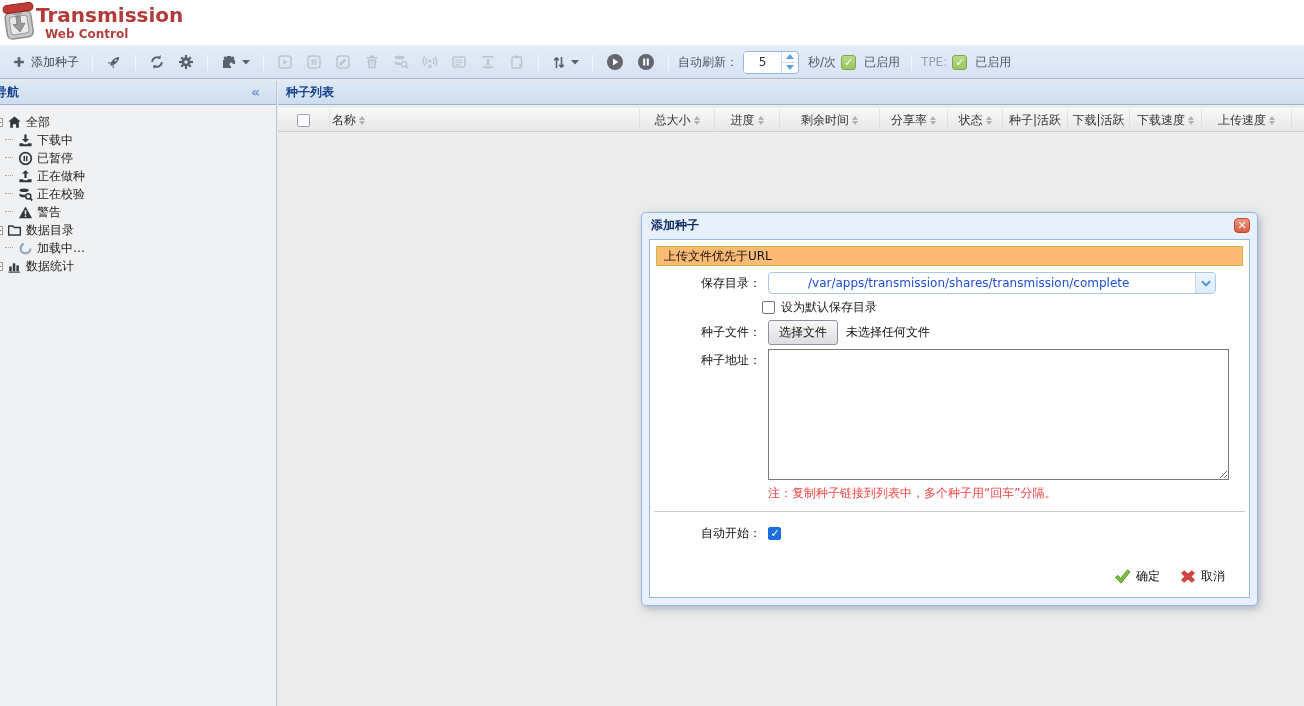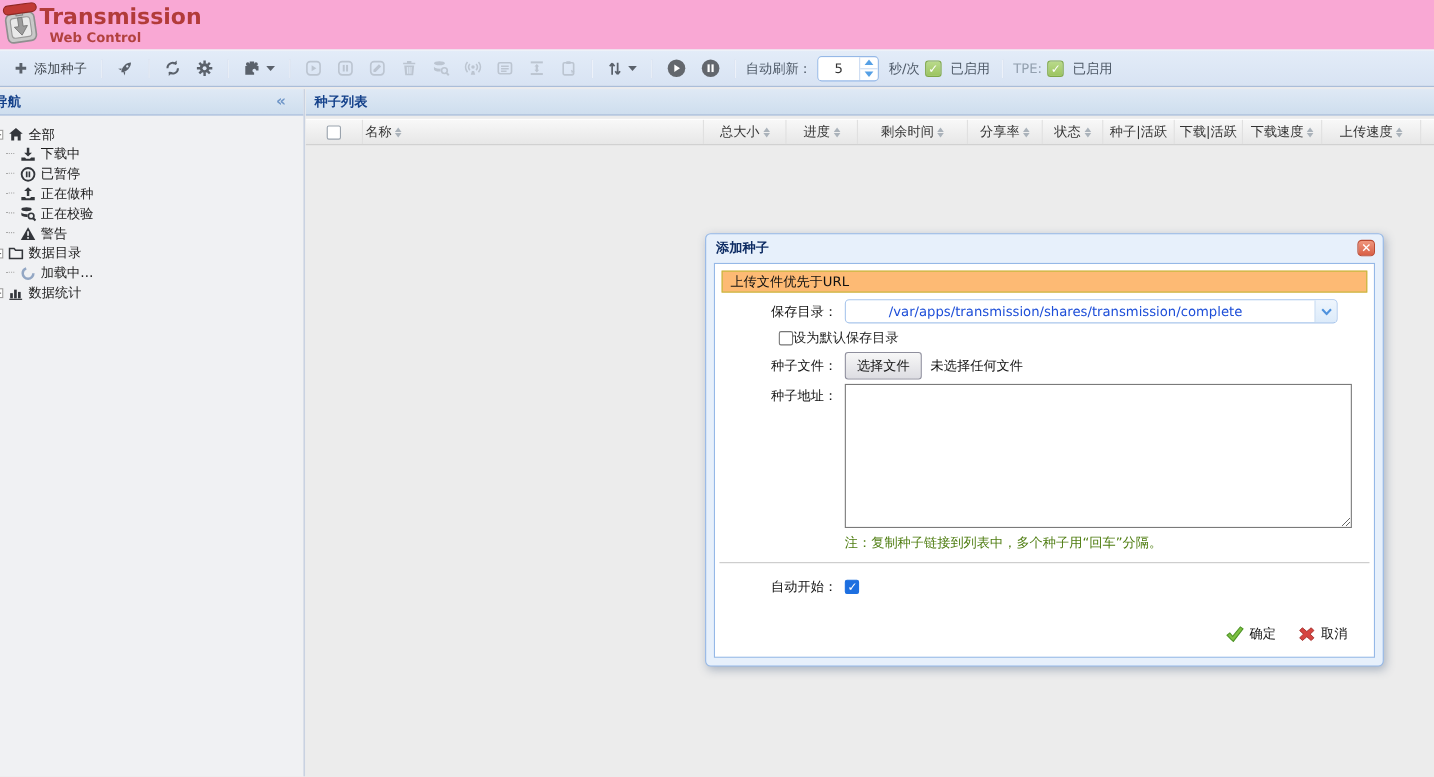--- a/index.html
+++ b/index.html
@@ -5,21 +5,21 @@
   * { box-sizing: border-box; }
   html,body { margin:0; padding:0; }
   body {
     width:1304px; height:706px; overflow:hidden; position:relative;
     font-family:"DejaVu Sans","Liberation Sans",sans-serif; font-size:12px; color:#222;
     background:#ebebed;
   }
   svg { display:block; }
 
   
-  .app-header { position:absolute; left:0; top:0; width:100%; height:45px; background:#f9a8d4; }
+  .app-header { position:absolute; left:0; top:0; width:100%; height:45px; background:#ffffff; }
   .logo { position:absolute; left:1px; top:2px; }
   .app-title { position:absolute; left:36px; top:3px; font-size:20px; font-weight:bold; color:#b23b39; letter-spacing:0; }
   .app-subtitle { position:absolute; left:45px; top:27px; font-size:12px; font-weight:bold; color:#b2423f; }
 
   
   .toolbar {
     position:absolute; left:0; top:45px; width:100%; height:34px;
     background:linear-gradient(#e3ecf8,#d8e3f3);
     border-top:1px solid #f0f5fc; border-bottom:1px solid #a3b8d6;
     display:flex; align-items:center; padding:0 6px; gap:1px; white-space:nowrap;
@@ -80,21 +80,21 @@
   .combo { display:flex; width:448px; height:22px; border:1px solid #a9c6ec; border-radius:4px; background:#fff; overflow:hidden; }
   .combo-text { flex:1; padding:3px 6px 0 6px; white-space:nowrap; overflow:hidden; color:#1d4ed8;margin-left:33px; }
   .combo-btn { width:20px; background:linear-gradient(#eef5fd,#dcebfa); border-left:1px solid #c4d9f2; display:flex; align-items:center; justify-content:center; cursor:pointer; }
   .ckbox { width:13px; height:13px; border:1px solid #767676; background:#fff; border-radius:2px; flex:none; cursor:pointer; }
   .ckbox.checked { background:#1d6fe0; border-color:#1d6fe0; position:relative; }
   .ckbox.checked::after { content:"✓"; position:absolute; left:1.5px; top:-1px; color:#fff; font-size:11px; font-weight:bold; }
   .filebtn { font:12px "DejaVu Sans",sans-serif; padding:3px 10px; border:1px solid #8f8f9d; border-radius:3px;
              background:linear-gradient(#f7f7f7,#dddde2); color:#111; cursor:pointer; }
   .filetext { margin-left:8px; color:#111; }
   textarea.urlbox { width:461px; height:131px; border:1px solid #7a7a7a; resize:both; font:12px "DejaVu Sans",sans-serif; padding:3px; outline:none; }
-  .note { margin:5px 0 0 118px; color:#4d7c0f; }
+  .note { margin:5px 0 0 118px; color:#ef4444; }
   .dlg-sep { margin:9px 4px 0 4px; border:0; border-top:1px solid #c9c9c9; }
   .autostart { margin-top:13px; }
   .dlg-btns { position:absolute; right:24px; bottom:12px; display:flex; gap:20px; }
   .lbtn { display:flex; align-items:center; gap:5px; cursor:pointer; color:#111; }
 </style>
 </head>
 <body>
 
 <div class="app-header">
   <div class="logo">
@@ -516,21 +516,21 @@
         <div class="combo-btn">
           <span>
             <svg width="10" height="7" viewBox="0 0 10 7" fill="none" stroke="#4f92dd" stroke-width="2">
                 <path d="M1 1.2 5 5.4 9 1.2"></path>
               </svg>
           </span>
         </div>
       </div>
     </div>
 
-    <div class="frow" style="margin-left:58px;">
+    <div class="frow" style="margin-left:112px;gap:6px">
       <span class="ckbox"></span>
       <span>设为默认保存目录</span>
     </div>
 
     <div class="frow" style="margin-top:4px">
       <div class="flabel">种子文件：</div>
       <button class="filebtn">选择文件</button>
       <span class="filetext">未选择任何文件</span>
     </div>
 

